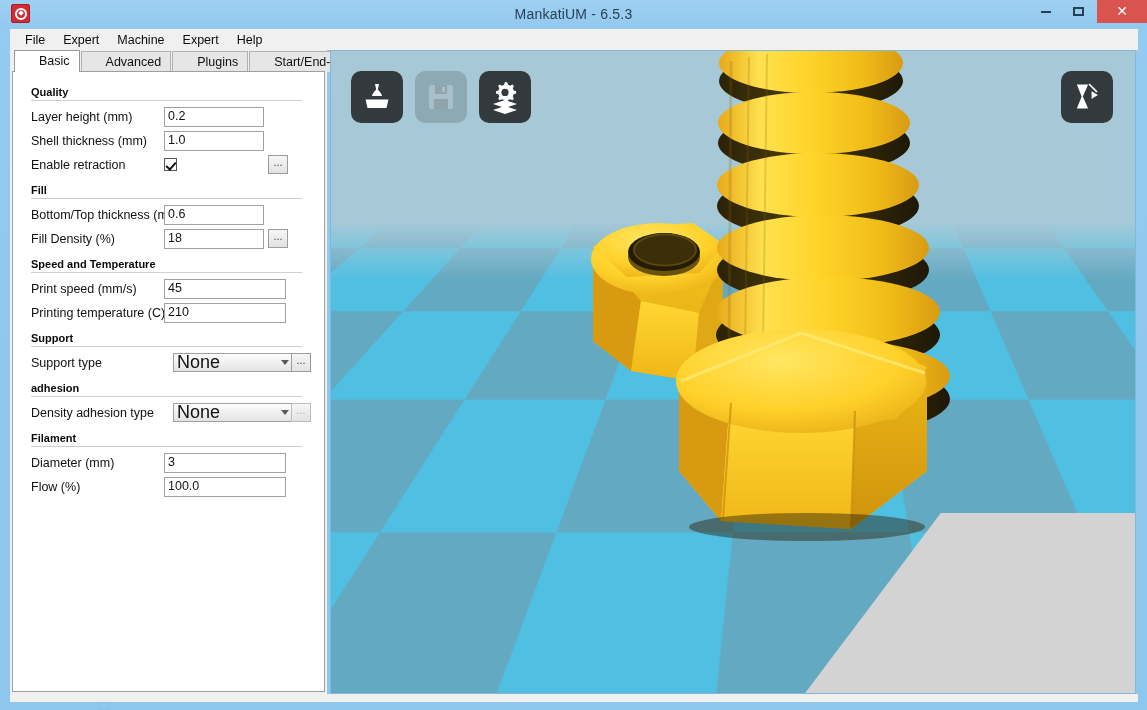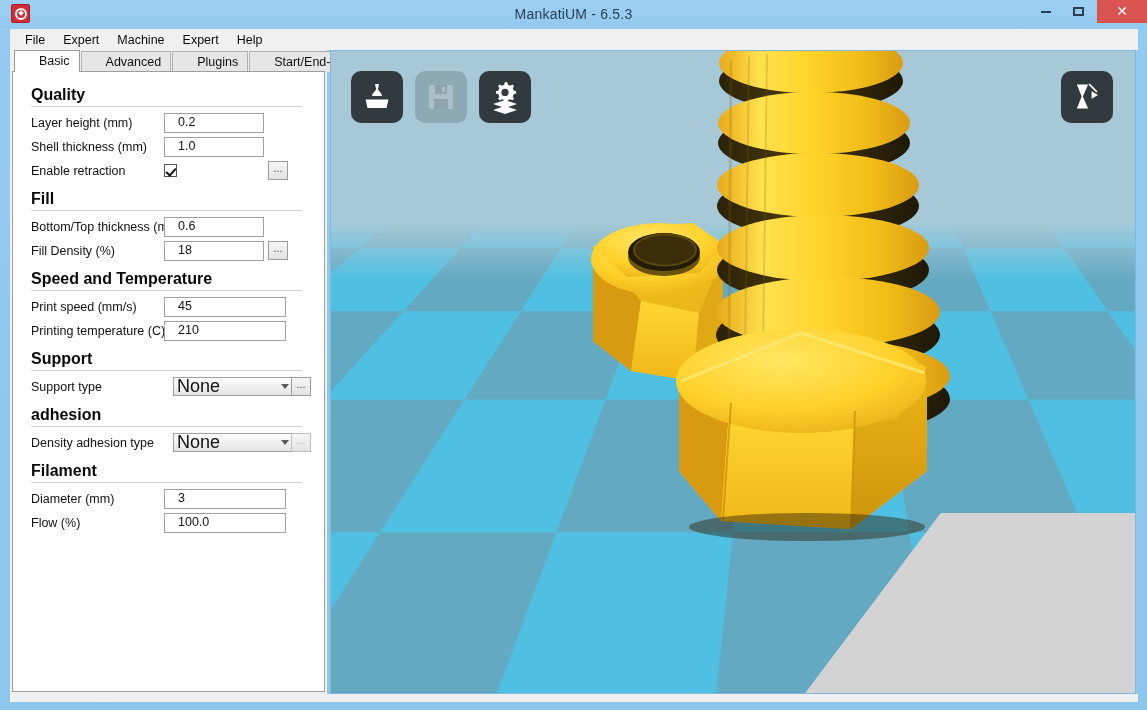--- a/index.html
+++ b/index.html
@@ -136,21 +136,21 @@
     border: 1px solid #9f9f9f;
   }
 
   #settings {
     position: absolute; left: 0; top: 0;
     width: 311px; height: 619px;
     padding: 6px 14px 0 8px;
   }
 
   .group-title {
-    font-size: 16px;
+    font-size: 11px;
     font-weight: bold;
     color: #0a0a0a;
     margin: 8px 0 2px 10px;
     position: relative;
   }
   .group-rule {
     height: 1px;
     background: #cfcfcf;
     margin: 2px 8px 4px 10px;
   }
@@ -169,21 +169,21 @@
     white-space: nowrap;
   }
   .row .field {
     position: absolute;
     height: 20px;
     background: #ffffff;
     border: 1px solid #a0a0a0;
     font-size: 12.5px;
     color: #111;
     line-height: 17px;
-    padding: 0 13px;
+    padding: 0 3px;
     overflow: hidden;
   }
   
   .field.w100 { left: 143px; width: 100px; }
   
   .field.w122 { left: 143px; width: 122px; }
 
   .dots-btn {
     position: absolute;
     width: 20px; height: 19px;

